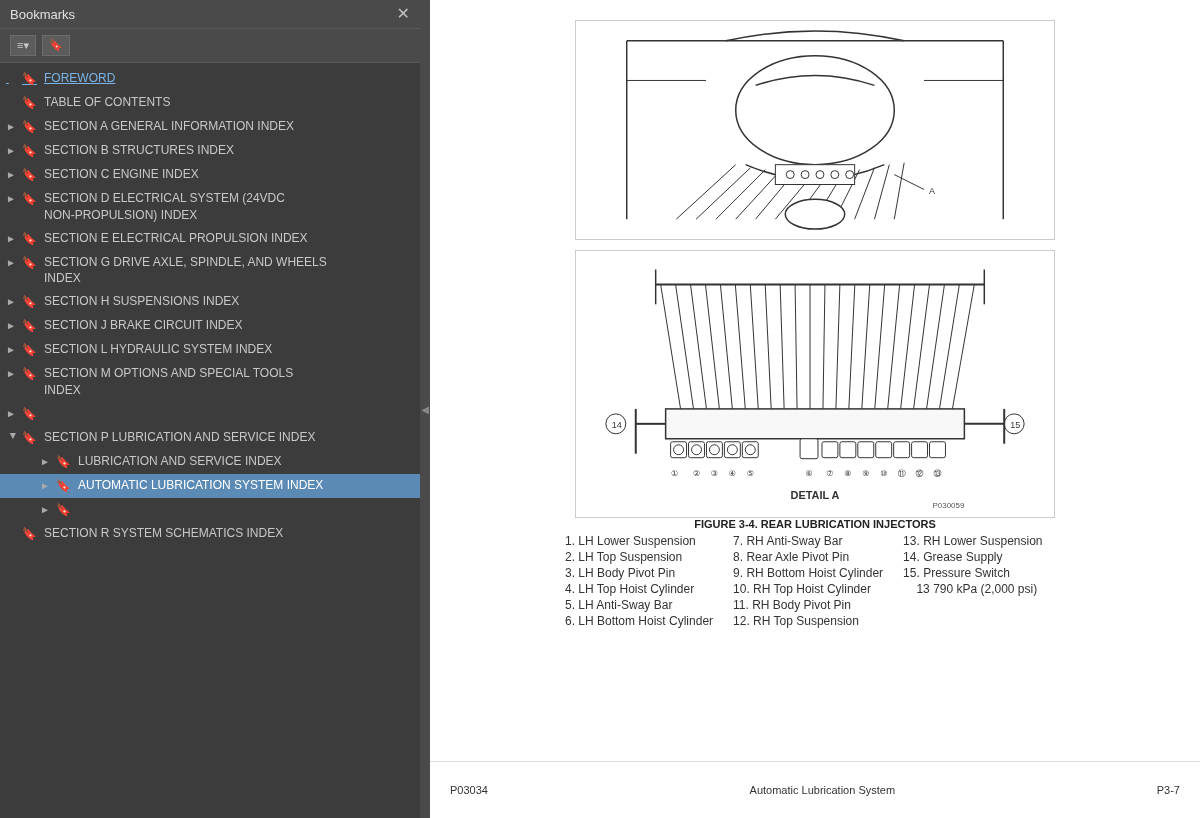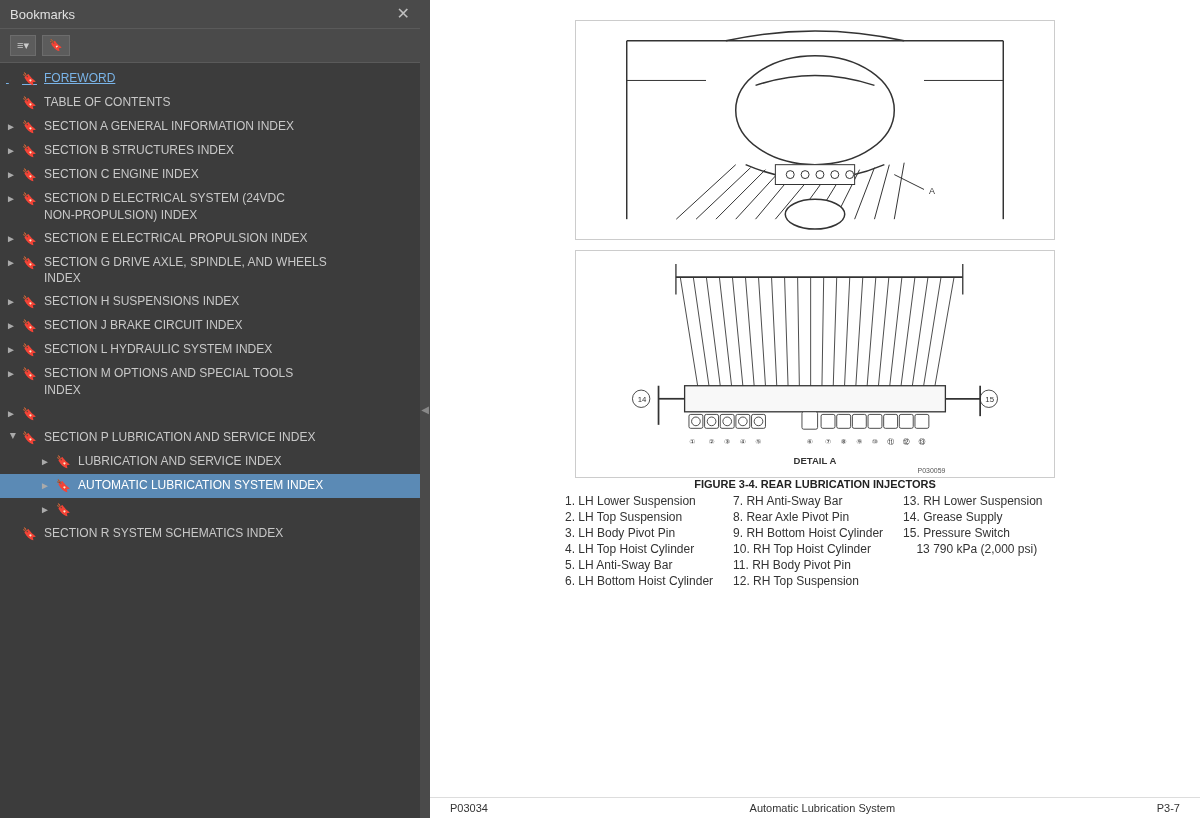--- a/index.html
+++ b/index.html
@@ -206,21 +206,21 @@
       height: 220px;
       border: 1px solid #ccc;
       margin-bottom: 10px;
       position: relative;
       overflow: hidden;
     }
 
     .figure-bottom {
       width: 100%;
       max-width: 480px;
-      height: 228px;
+      height: 268px;
       border: 1px solid #ccc;
       position: relative;
       overflow: hidden;
     }
 
     .figure-subcaption {
       text-align: center;
       font-size: 11px;
       font-weight: bold;
       color: #222;
@@ -238,21 +238,21 @@
 
     .parts-col {
       display: flex;
       flex-direction: column;
       gap: 2px;
     }
 
     .doc-footer {
       background: white;
       border-top: 1px solid #ddd;
-      padding: 4px 20px;
+      padding: 22px 20px;
       display: flex;
       justify-content: space-between;
       align-items: center;
       font-size: 11px;
       color: #333;
     }
 
     
     .tech-drawing {
       width: 100%;

